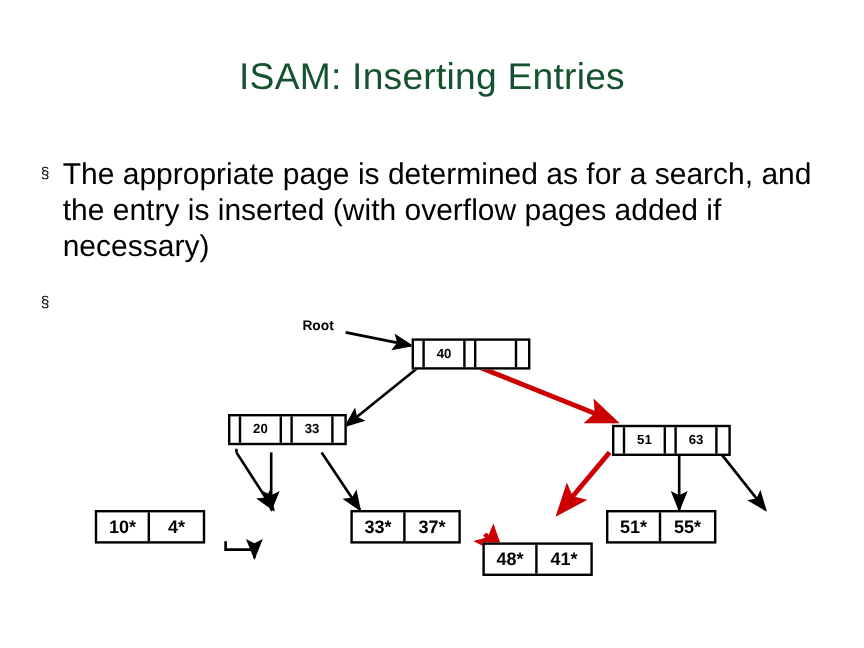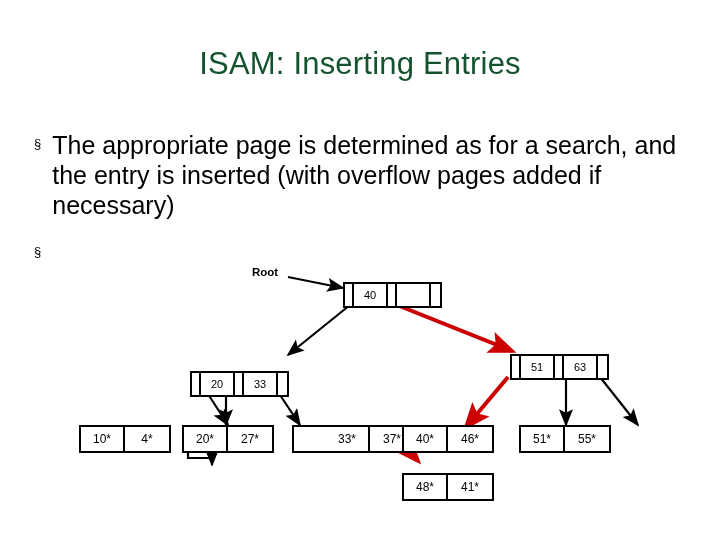--- a/index.html
+++ b/index.html
@@ -80,30 +80,30 @@
     height: 26px;
   }
   .node.leaf { height: 28px; }
   .cell {
     display: flex;
     align-items: center;
     justify-content: center;
     border-right: 2px solid #000000;
     box-sizing: border-box;
     font-size: 11px;
-    font-weight: normal;
+    font-weight: bold;
     color: #000000;
   }
   .cell:last-child { border-right: none; }
   .cell.ptr { width: 9px; }
   .cell.key { width: 34px; }
   .cell.blank { width: 34px; }
   .leaf .cell.key, .leaf .cell.blank {
     width: 44px;
-    font-size: 12px;
+    font-size: 15px;
   }
 
   
   #root-label {
     position: absolute;
     left: 252px;
     top: 11px;
     font-size: 11.5px;
     font-weight: bold;
     color: #000000;
@@ -162,61 +162,53 @@
   </svg>
 
   <div class="node" id="root-node" style="left:343px; top:27px;">
     <div class="cell ptr"></div>
     <div class="cell key">40</div>
     <div class="cell ptr"></div>
     <div class="cell blank"></div>
     <div class="cell ptr"></div>
   </div>
 
-  <div class="node" id="internal-node-left" style="left:190px; top:116px;">
+  <div class="node" id="internal-node-left" style="left:190px; top:90px;">
     <div class="cell ptr"></div>
     <div class="cell key">20</div>
     <div class="cell ptr"></div>
     <div class="cell key">33</div>
     <div class="cell ptr"></div>
   </div>
 
   <div class="node" id="internal-node-right" style="left:510px; top:99px;">
     <div class="cell ptr"></div>
     <div class="cell key">51</div>
     <div class="cell ptr"></div>
     <div class="cell key">63</div>
     <div class="cell ptr"></div>
   </div>
 
   <div class="node leaf" style="left:79px; top:170px;">
     <div class="cell key">10*</div>
     <div class="cell key">4*</div>
   </div>
 
-  <div class="node leaf" style="left:182px; top:170px;">
-    <div class="cell key">20*</div>
-    <div class="cell key">27*</div>
-  </div>
-
-  <div class="node leaf" style="left:292px; top:170px;padding-left:32px;">
+
+  <div class="node leaf" style="left:292px; top:170px;">
     <div class="cell key">33*</div>
     <div class="cell key">37*</div>
   </div>
 
-  <div class="node leaf" style="left:402px; top:170px;">
-    <div class="cell key">40*</div>
-    <div class="cell key">46*</div>
-  </div>
-
-  <div class="node leaf" style="left:519px; top:170px;">
+
+  <div class="node leaf" style="left:505px; top:170px;">
     <div class="cell key">51*</div>
     <div class="cell key">55*</div>
   </div>
 
 
 
-  <div class="node leaf" style="left:402px; top:218px;text-align:right;">
+  <div class="node leaf" style="left:402px; top:197px;text-align:right;">
     <div class="cell key">48*</div>
     <div class="cell key">41*</div>
   </div>
 
 </div>
 
 </body></html>

